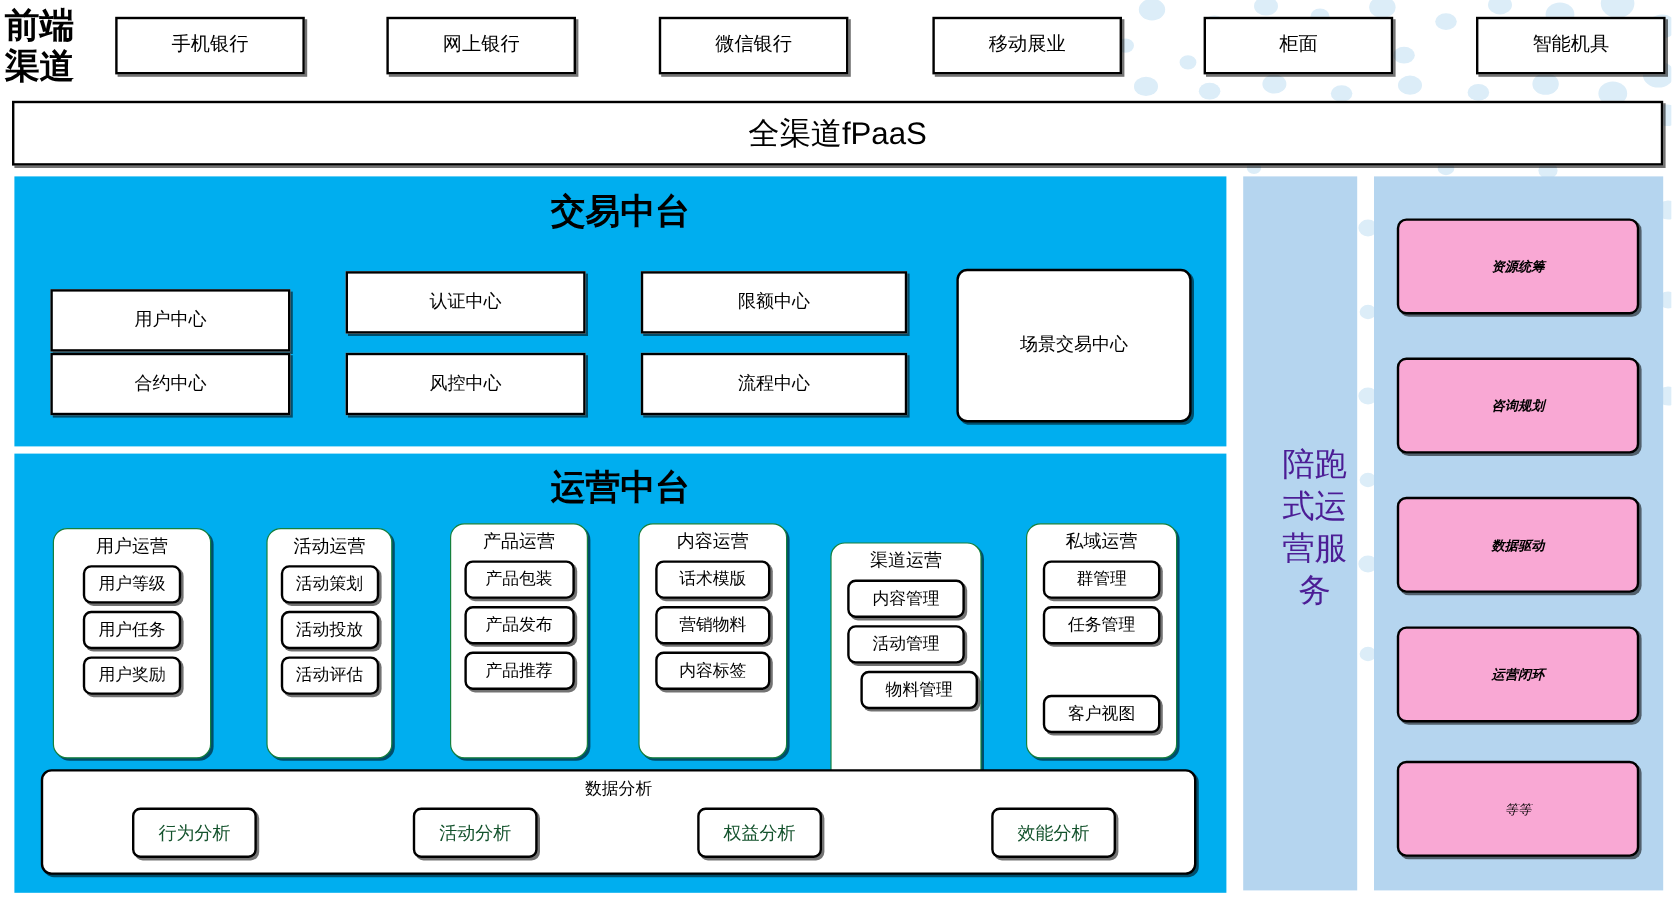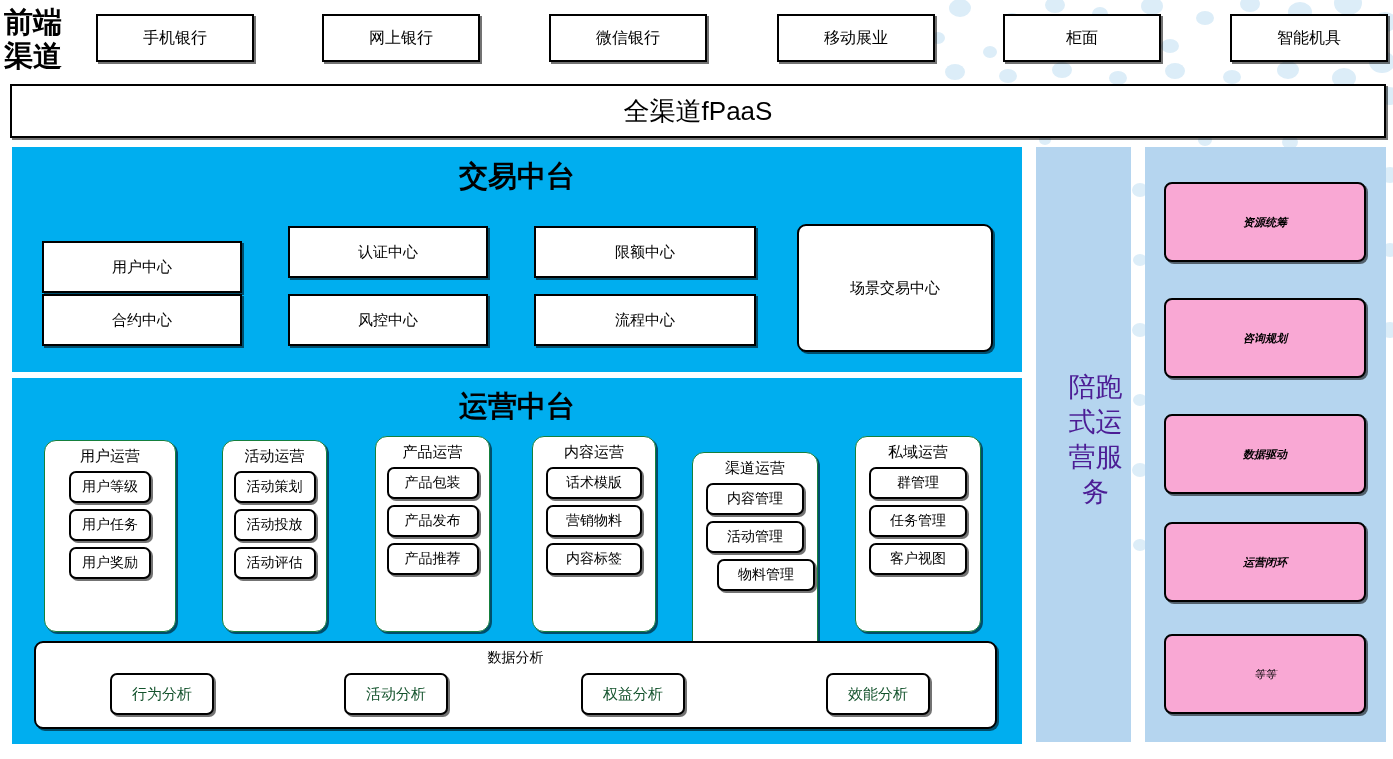--- a/index.html
+++ b/index.html
@@ -331,21 +331,21 @@
     <div class="ops-col-title">渠道运营</div>
     <div class="ops-item" style="width:98px;">内容管理</div>
     <div class="ops-item" style="width:98px;">活动管理</div>
     <div class="ops-item" style="width:98px;margin-left:22px;">物料管理</div>
   </div>
 
   <div class="ops-col" style="left:855px; top:436px; width:126px; height:196px;">
     <div class="ops-col-title">私域运营</div>
     <div class="ops-item" style="width:98px;">群管理</div>
     <div class="ops-item" style="width:98px;">任务管理</div>
-    <div class="ops-item" style="width:98px;">客户视图</div>
+    <div class="ops-item" style="width:98px;margin-top:36px;">客户视图</div>
   </div>
 
   <div id="data-analysis">
     <div id="data-analysis-title">数据分析</div>
     <div class="da-item" style="left:74px;">行为分析</div>
     <div class="da-item" style="left:308px;">活动分析</div>
     <div class="da-item" style="left:790px;">效能分析</div>
     <div class="da-item" style="left:545px;">权益分析</div>
   </div>
 

